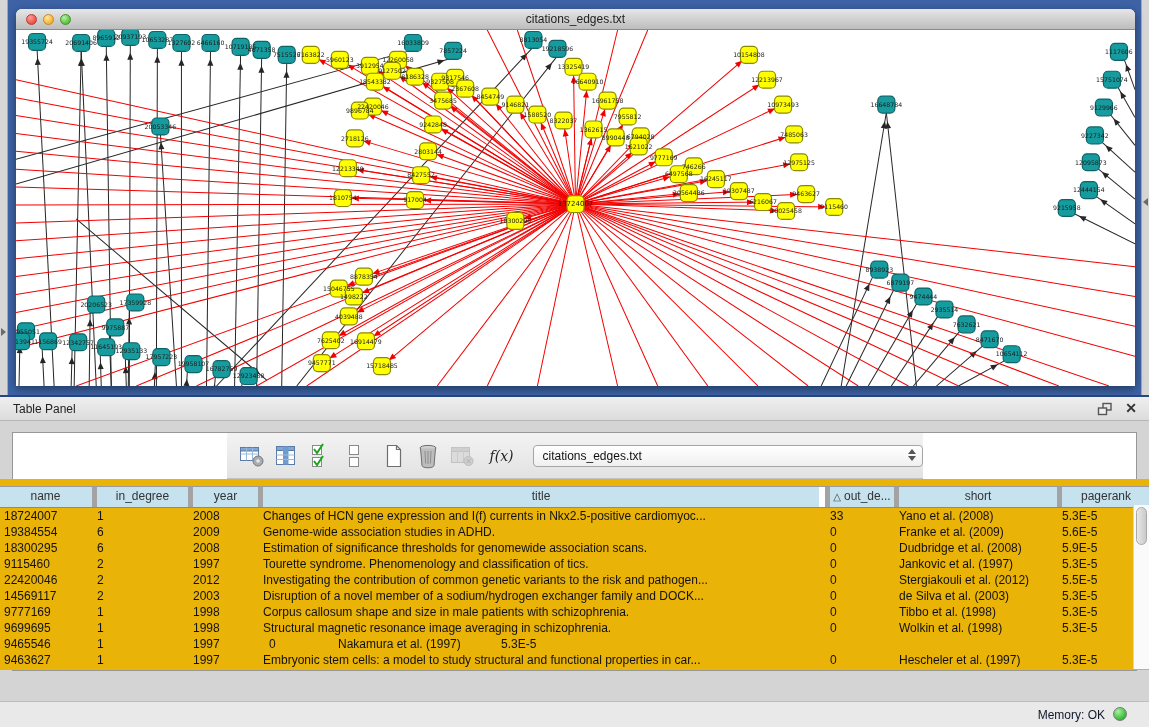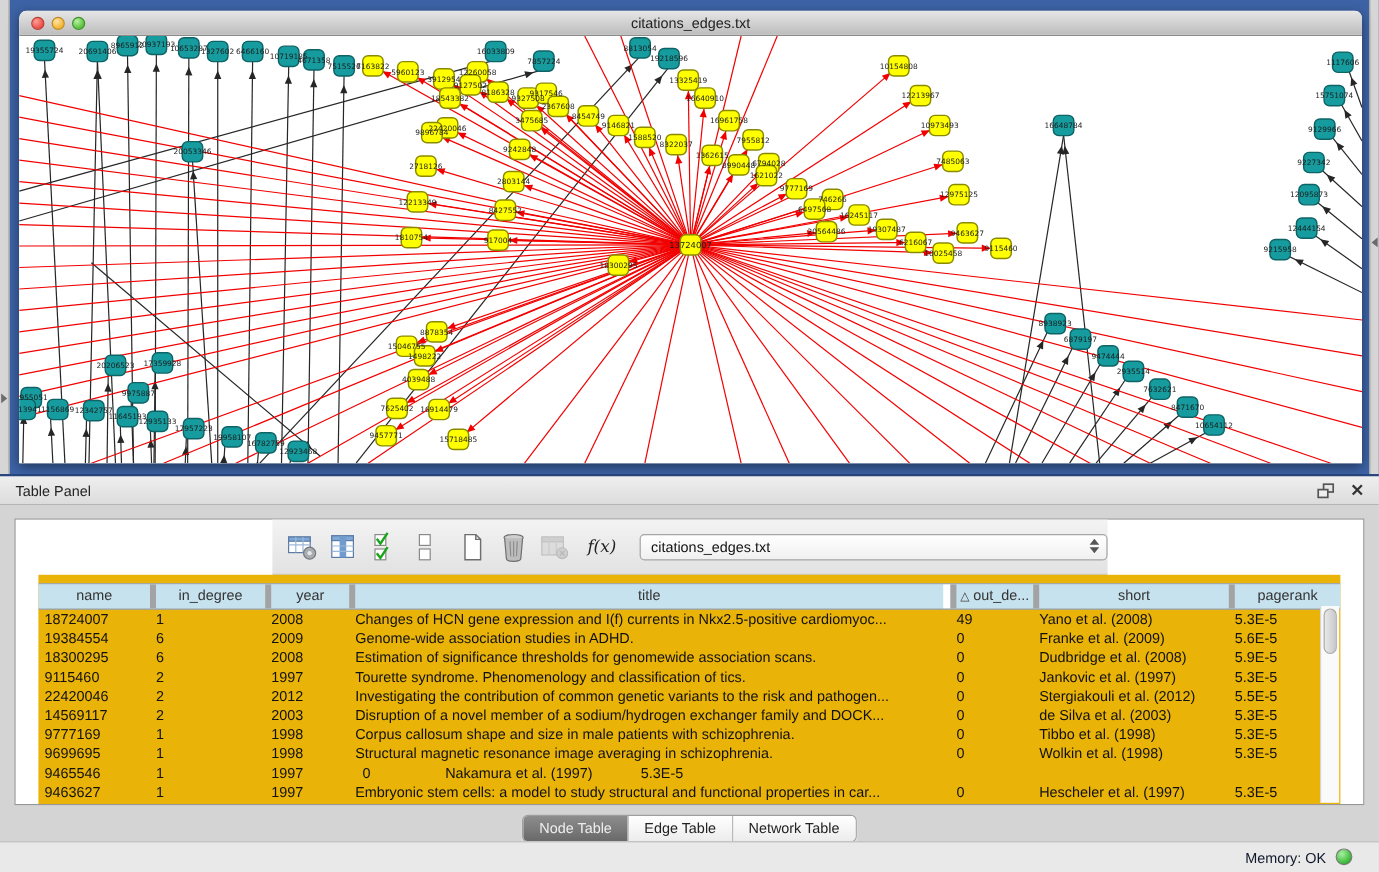--- a/index.html
+++ b/index.html
@@ -34,21 +34,21 @@
   .net-select{margin-left:14px;width:390px;height:22px;background:linear-gradient(#ffffff,#f0f0f0);border:1px solid #a6a6a6;border-radius:4px;display:flex;align-items:center;position:relative;box-sizing:border-box;}
   .net-select-value{font-size:12px;color:#111;padding-left:9px;flex:1;}
   .stepper{position:absolute;right:6px;top:3px;display:flex;flex-direction:column;gap:2px;}
   .stepper .up{width:0;height:0;border-left:4px solid transparent;border-right:4px solid transparent;border-bottom:5px solid #555;}
   .stepper .down{width:0;height:0;border-left:4px solid transparent;border-right:4px solid transparent;border-top:5px solid #555;}
   .tp-viewport{flex:1;background:#eab308;position:relative;overflow:hidden;padding-top:7px;}
   .thead{display:flex;height:20px;border-top:1px solid #9b9b9b;border-bottom:1px solid #8a8a8a;background:#c6e2ee;}
   .hcell{box-sizing:border-box;font-size:12px;color:#333;text-align:center;line-height:19px;border-left:5px solid #a3a3a3;background:#c6e2ee;overflow:hidden;white-space:nowrap;}
   .hcell:first-child{border-left:none;}
   .hcell.gap,.tc.gap{background:#fff;border-left:none;}
-  .c0{width:93px;}.c1{width:96px;}.c2{width:70px;}.c3{width:495px;}.gap{width:6px;}.c4{width:69px;}.c5{width:163px;}.c6{width:93px;}
+  .c0{width:93px;}.c1{width:96px;}.c2{width:70px;}.c3{width:561px;}.gap{width:6px;}.c4{width:69px;}.c5{width:163px;}.c6{width:93px;}
   .sort-glyph{font-size:10px;color:#444;margin-right:3px;}
   .trow{display:flex;height:16px;align-items:center;}
   .tc{box-sizing:border-box;font-size:12px;color:#111;white-space:nowrap;overflow:hidden;padding-left:5px;}
   .vscroll{position:absolute;top:26px;right:1px;width:15px;bottom:1px;background:#fafafa;border-left:1px solid #d5d5d5;}
   .vthumb{position:absolute;top:2px;left:2px;width:11px;height:38px;border-radius:6px;background:linear-gradient(90deg,#e8e8e8,#c9c9c9);border:1px solid #a9a9a9;box-sizing:border-box;}
   .tabs-row{position:absolute;left:0;right:0;top:258px;display:flex;justify-content:center;}
   .tab-group{display:flex;border:1px solid #9f9f9f;border-radius:5px;overflow:hidden;background:#fff;height:21px;box-shadow:0 1px 1px rgba(255,255,255,.7);}
   .tab{font-size:12px;line-height:21px;padding:0 13px;color:#222;background:linear-gradient(#ffffff,#ececec);cursor:pointer;}
   .tab.sep{border-left:1px solid #b9b9b9;}
   .tab.selected{background:linear-gradient(#8d8d8d,#696969);color:#eeeeee;}
@@ -622,21 +622,21 @@
         <div class="hcell c5">short</div>
         <div class="hcell c6">pagerank</div>
       </div>
       <div id="tbody">
           <div class="trow">
             <div class="tc c0">18724007</div>
             <div class="tc c1">1</div>
             <div class="tc c2">2008</div>
             <div class="tc c3">Changes of HCN gene expression and I(f) currents in Nkx2.5-positive cardiomyoc...</div>
             <div class="tc gap"></div>
-            <div class="tc c4">49</div>
+            <div class="tc c4">33</div>
             <div class="tc c5">Yano et al. (2008)</div>
             <div class="tc c6">5.3E-5</div>
           </div>
           <div class="trow">
             <div class="tc c0">19384554</div>
             <div class="tc c1">6</div>
             <div class="tc c2">2009</div>
             <div class="tc c3">Genome-wide association studies in ADHD.</div>
             <div class="tc gap"></div>
             <div class="tc c4">0</div>
@@ -722,25 +722,18 @@
             <div class="tc c5">Hescheler et al. (1997)</div>
             <div class="tc c6">5.3E-5</div>
           </div>
         </div>
       <div class="vscroll">
         <div class="vthumb"></div>
       </div>
     </div>
   </div>
 
-  <div class="tabs-row">
-    <div class="tab-group">
-      <span class="tab selected">Node Table</span>
-      <span class="tab sep">Edge Table</span>
-      <span class="tab sep">Network Table</span>
-    </div>
-  </div>
 </div>
 
 <div class="status-bar">
   <span class="memory-label">Memory: OK</span>
   <span class="memory-dot"></span>
 </div>
 
 </body></html>

